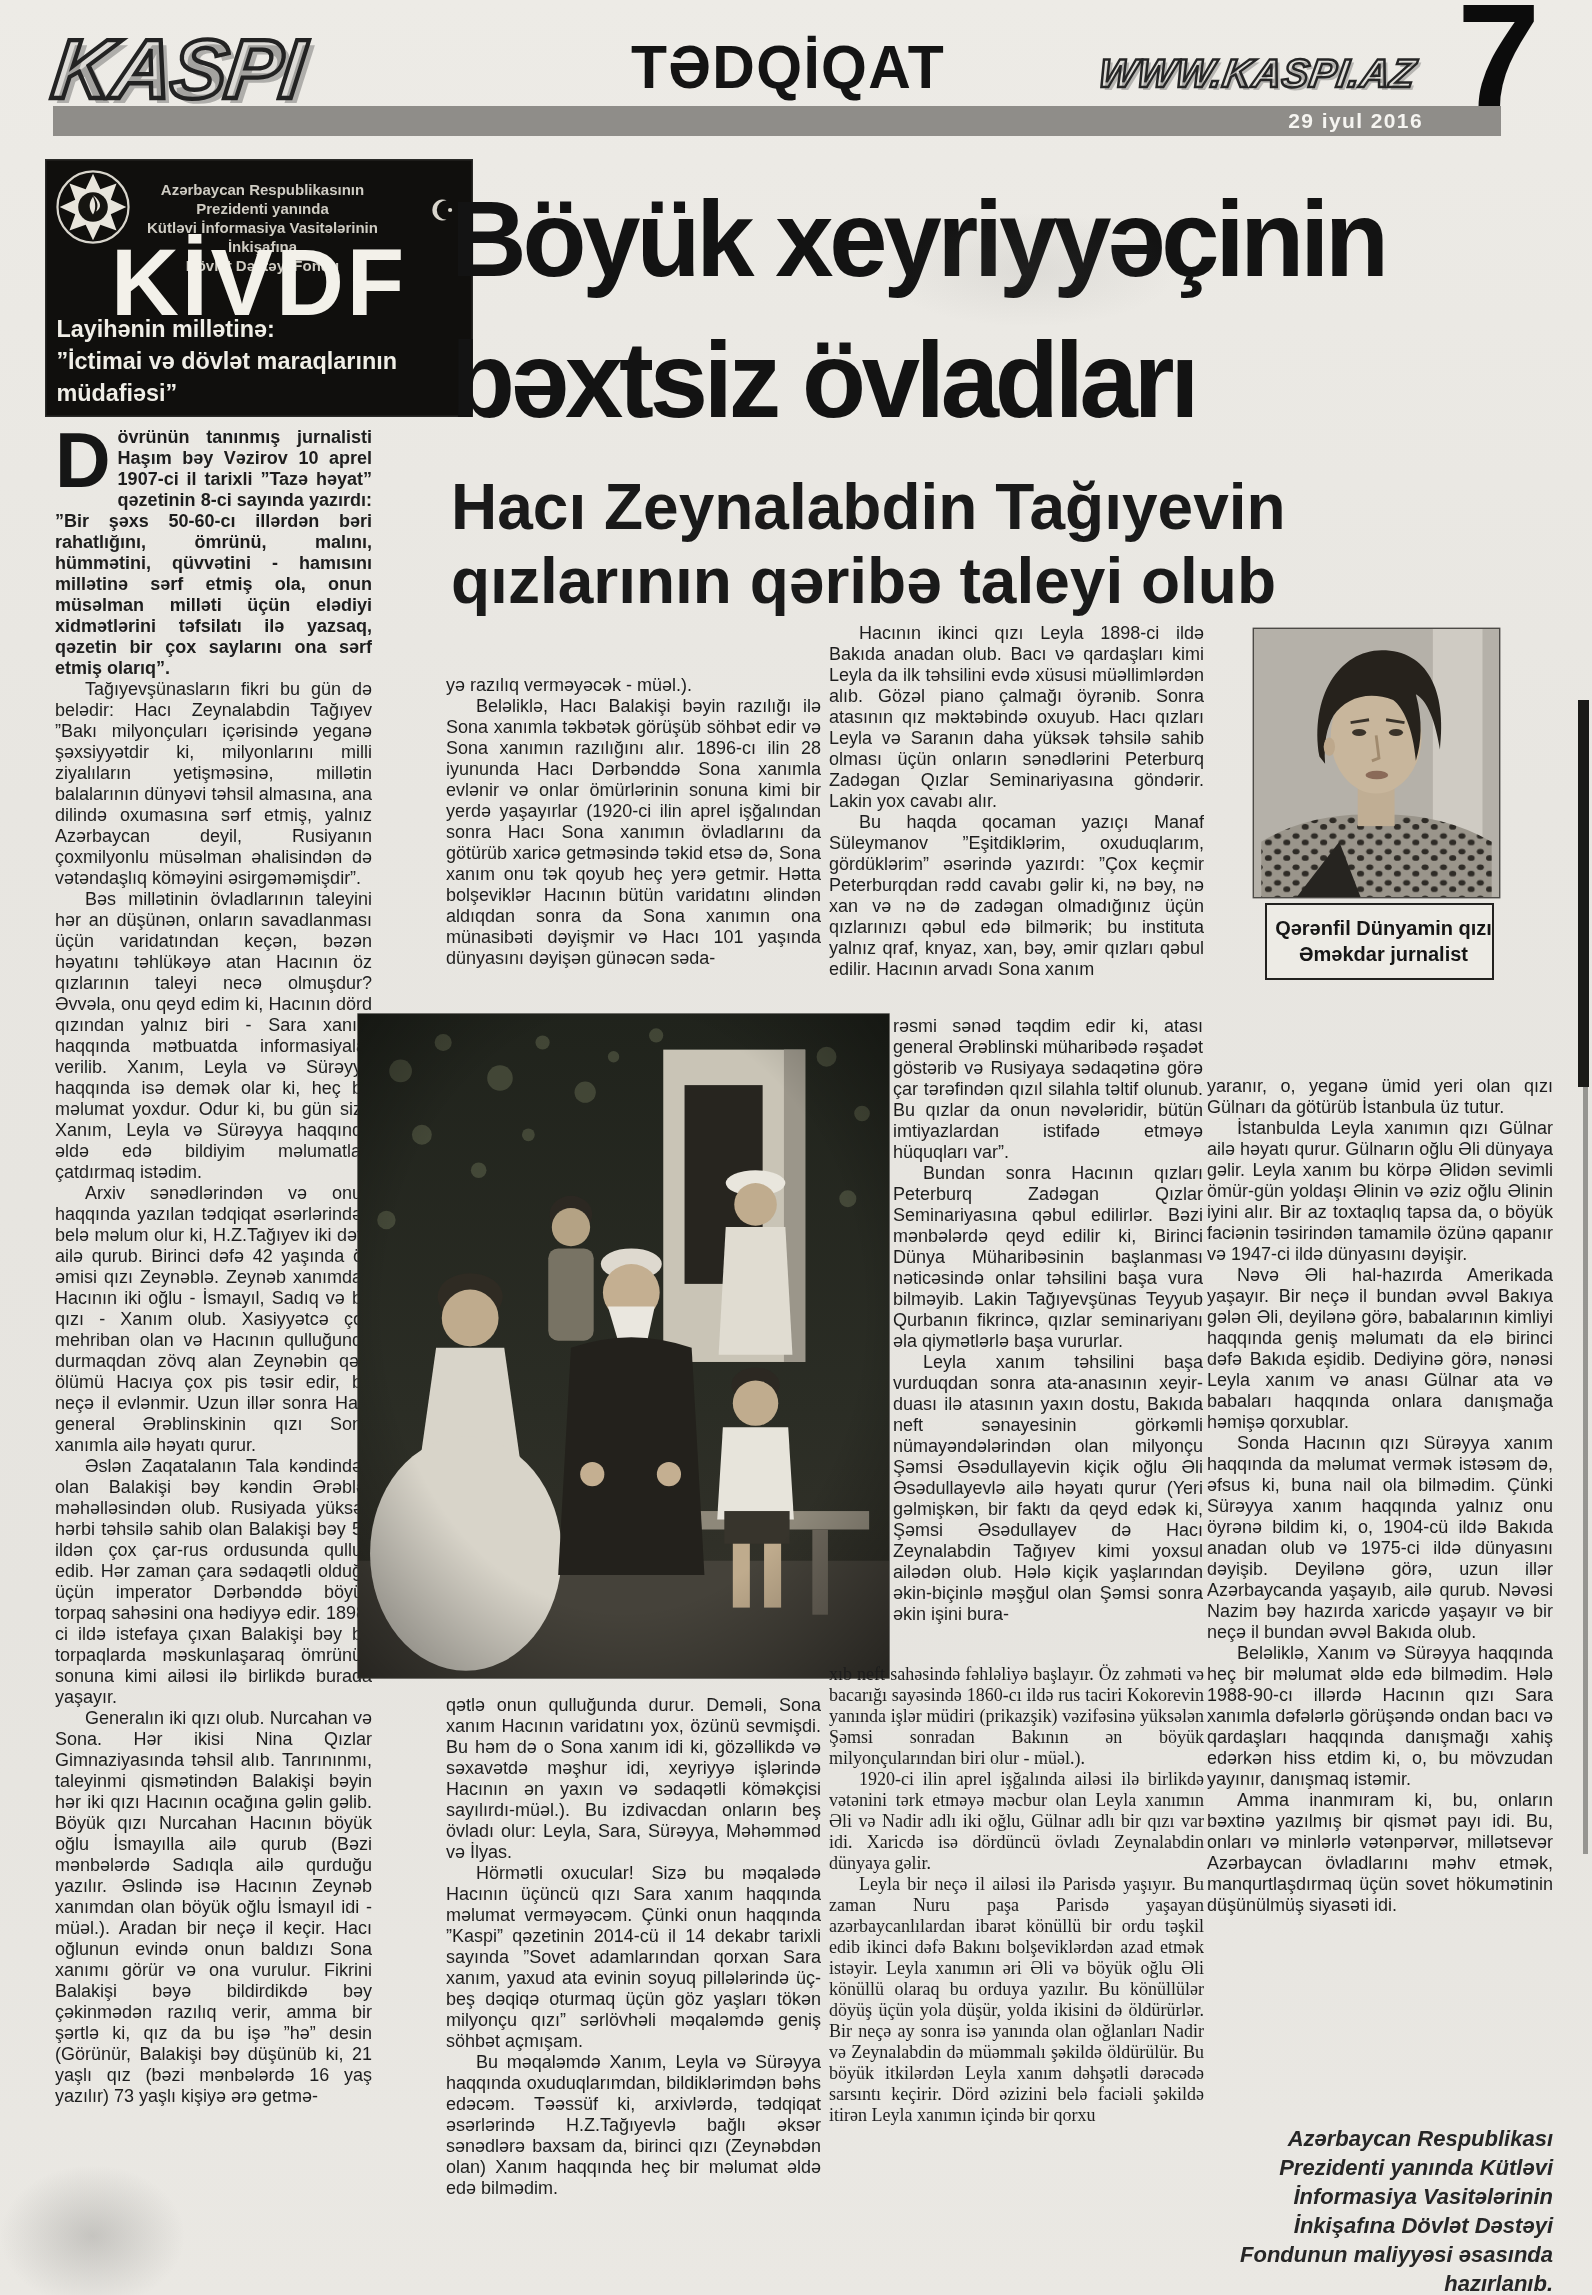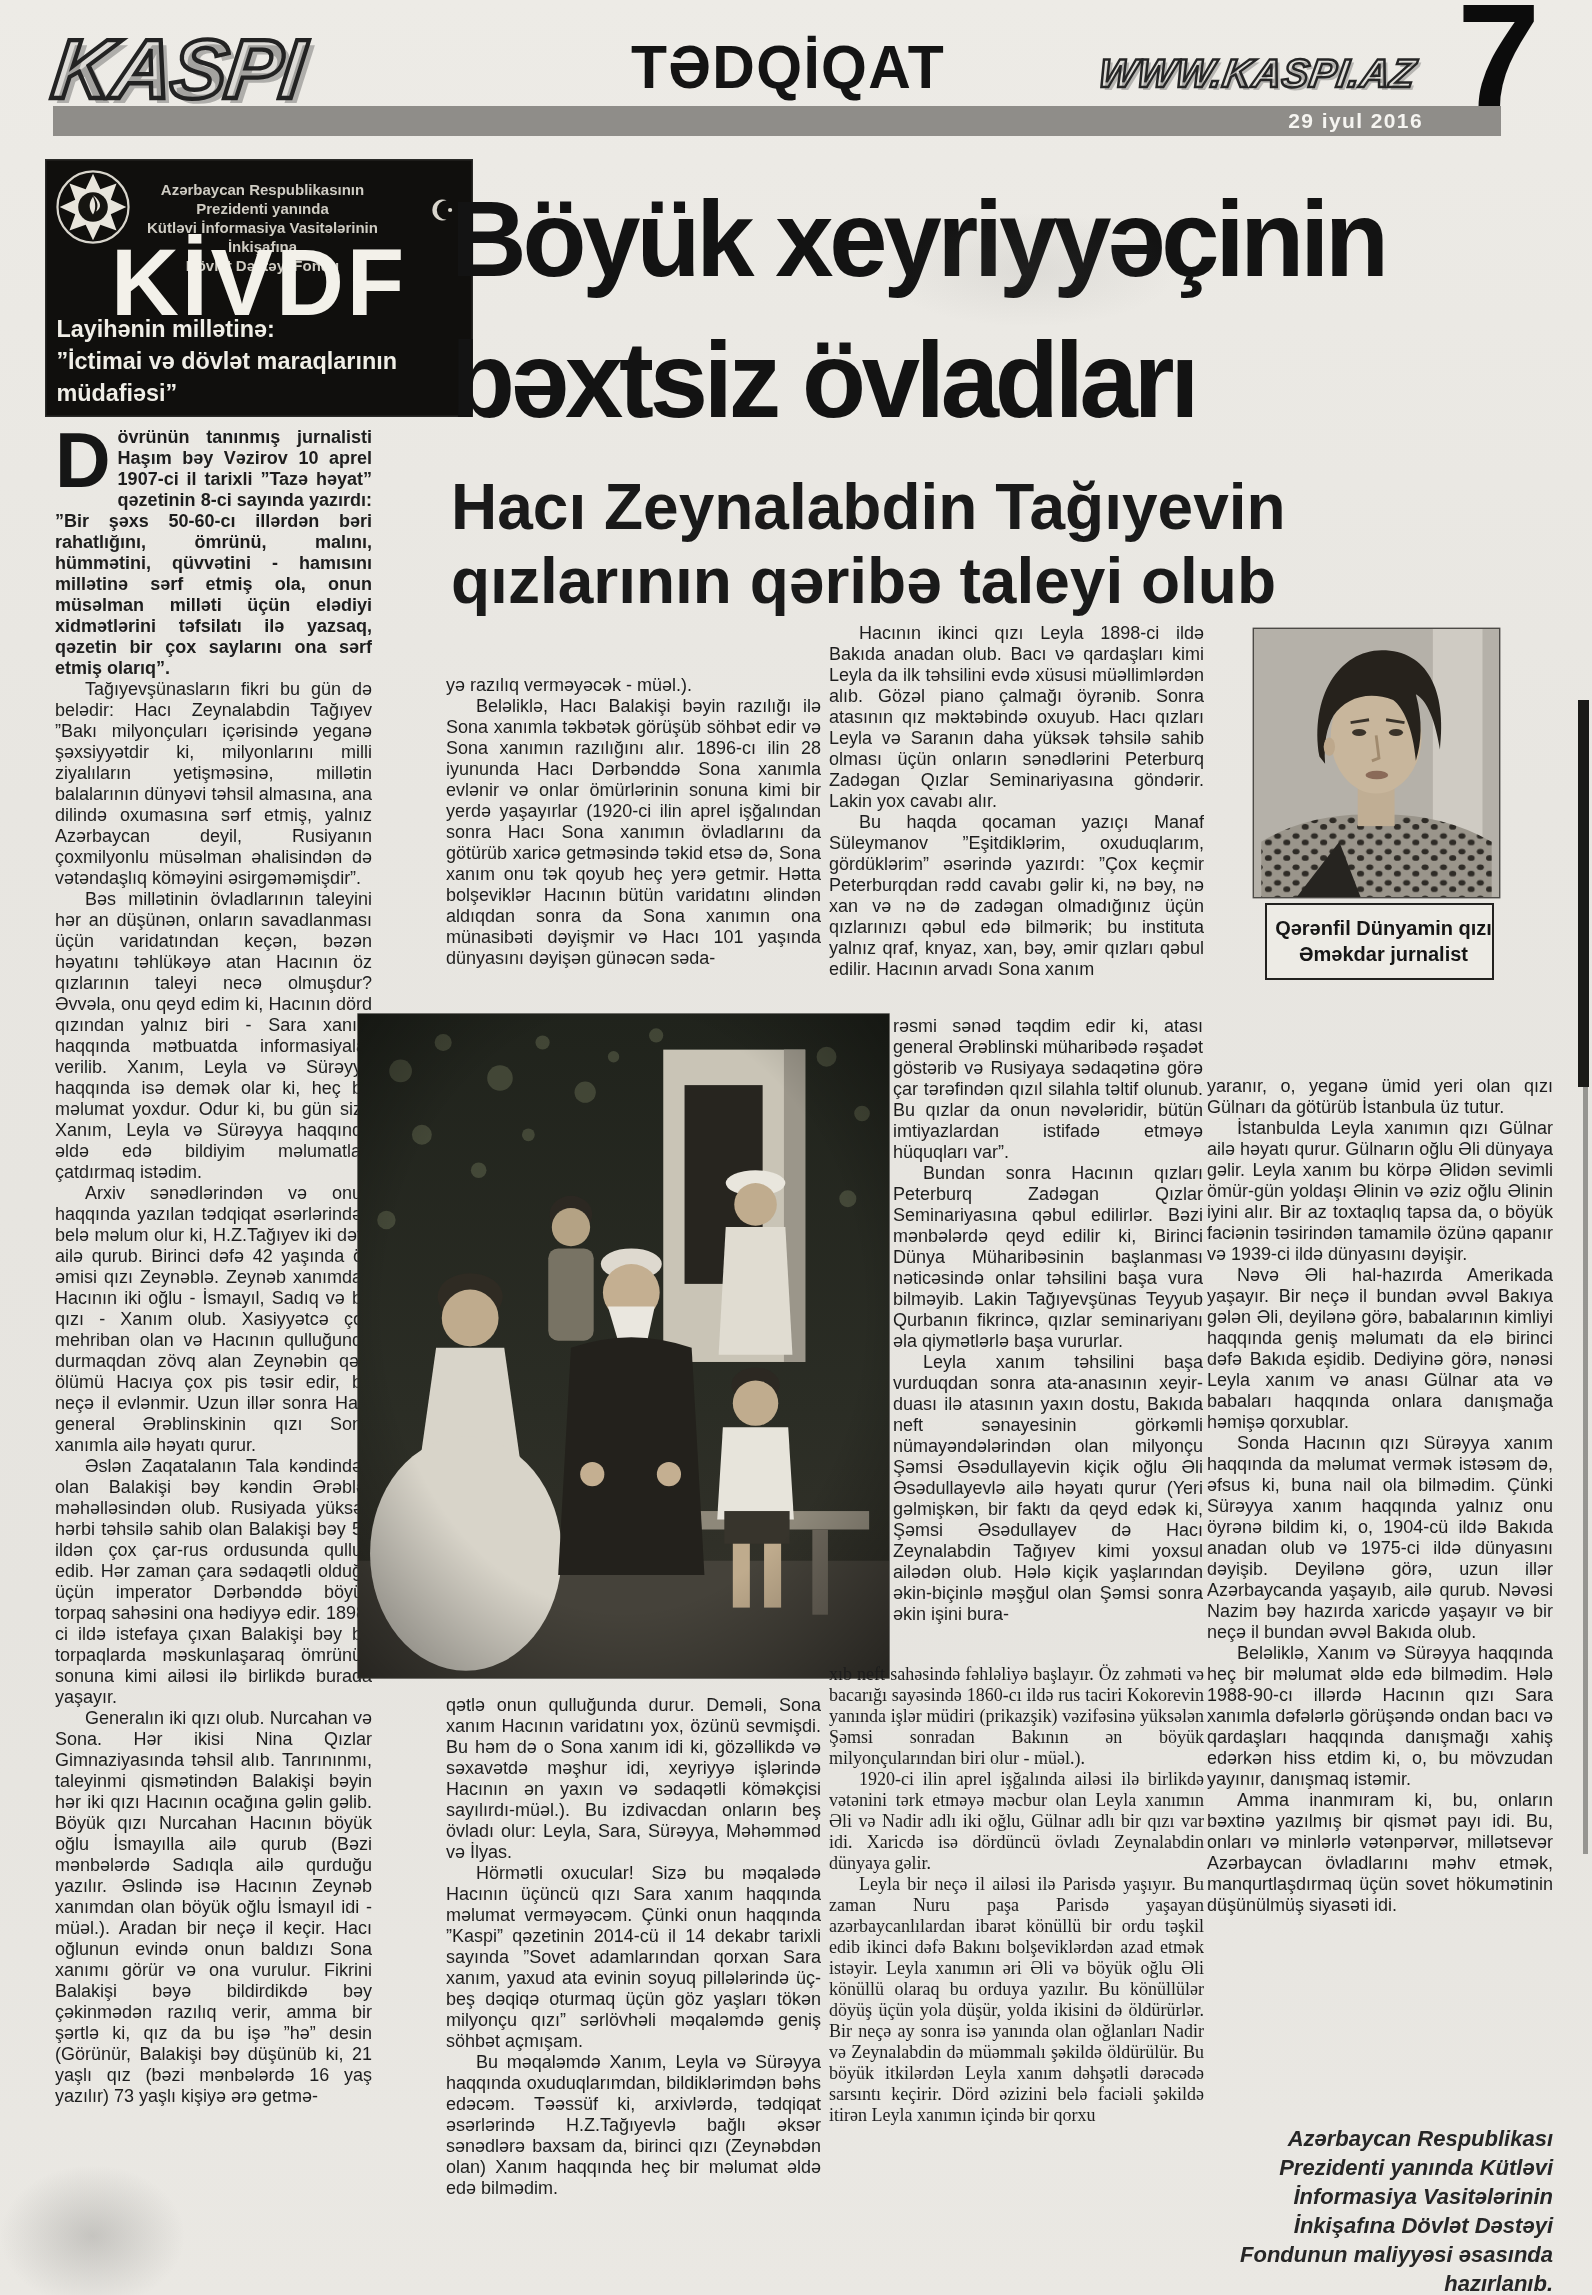--- a/index.html
+++ b/index.html
@@ -283,21 +283,21 @@
       <ellipse cx="106" cy="166" rx="8" ry="13" fill="#bda88c"></ellipse>
     </svg>
   </div>
   <div class="caption-box">
     <div>Qərənfil Dünyamin qızı</div>
     <div>Əməkdar jurnalist</div>
   </div>
 
   <div class="col c4 first-flush">
       <p class="para">yaranır, o, yeganə ümid yeri olan qızı Gülnarı da götürüb İstanbula üz tutur.</p>
-      <p class="para">İstanbulda Leyla xanımın qızı Gülnar ailə həyatı qurur. Gülnarın oğlu Əli dünyaya gəlir. Leyla xanım bu körpə Əlidən sevimli ömür-gün yoldaşı Əlinin və əziz oğlu Əlinin iyini alır. Bir az toxtaqlıq tapsa da, o böyük faciənin təsirindən tamamilə özünə qapanır və 1939-ci ildə dünyasını dəyişir.</p>
+      <p class="para">İstanbulda Leyla xanımın qızı Gülnar ailə həyatı qurur. Gülnarın oğlu Əli dünyaya gəlir. Leyla xanım bu körpə Əlidən sevimli ömür-gün yoldaşı Əlinin və əziz oğlu Əlinin iyini alır. Bir az toxtaqlıq tapsa da, o böyük faciənin təsirindən tamamilə özünə qapanır və 1947-ci ildə dünyasını dəyişir.</p>
       <p class="para">Nəvə Əli hal-hazırda Amerikada yaşayır. Bir neçə il bundan əvvəl Bakıya gələn Əli, deyilənə görə, babalarının kimliyi haqqında geniş məlumatı da elə birinci dəfə Bakıda eşidib. Dediyinə görə, nənəsi Leyla xanım və anası Gülnar ata və babaları haqqında onlara danışmağa həmişə qorxublar.</p>
       <p class="para">Sonda Hacının qızı Sürəyya xanım haqqında da məlumat vermək istəsəm də, əfsus ki, buna nail ola bilmədim. Çünki Sürəyya xanım haqqında yalnız onu öyrənə bildim ki, o, 1904-cü ildə Bakıda anadan olub və 1975-ci ildə dünyasını dəyişib. Deyilənə görə, uzun illər Azərbaycanda yaşayıb, ailə qurub. Nəvəsi Nazim bəy hazırda xaricdə yaşayır və bir neçə il bundan əvvəl Bakıda olub.</p>
       <p class="para">Beləliklə, Xanım və Sürəyya haqqında heç bir məlumat əldə edə bilmədim. Hələ 1988-90-cı illərdə Hacının qızı Sara xanımla dəfələrlə görüşəndə ondan bacı və qardaşları haqqında danışmağı xahiş edərkən hiss etdim ki, o, bu mövzudan yayınır, danışmaq istəmir.</p>
       <p class="para">Amma inanmıram ki, bu, onların bəxtinə yazılmış bir qismət payı idi. Bu, onları və minlərlə vətənpərvər, millətsevər Azərbaycan övladlarını məhv etmək, manqurtlaşdırmaq üçün sovet hökumətinin düşünülmüş siyasəti idi.</p>
     </div>
 
   <div class="credit">Azərbaycan Respublikası Prezidenti yanında Kütləvi İnformasiya Vasitələrinin İnkişafına Dövlət Dəstəyi Fondunun maliyyəsi əsasında hazırlanıb.</div>
 
   <div class="scan-edge"></div>
   <div class="scan-edge2"></div>

